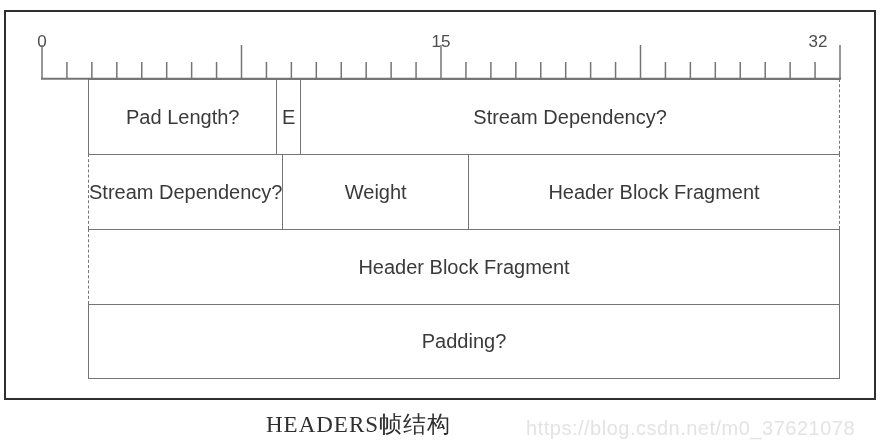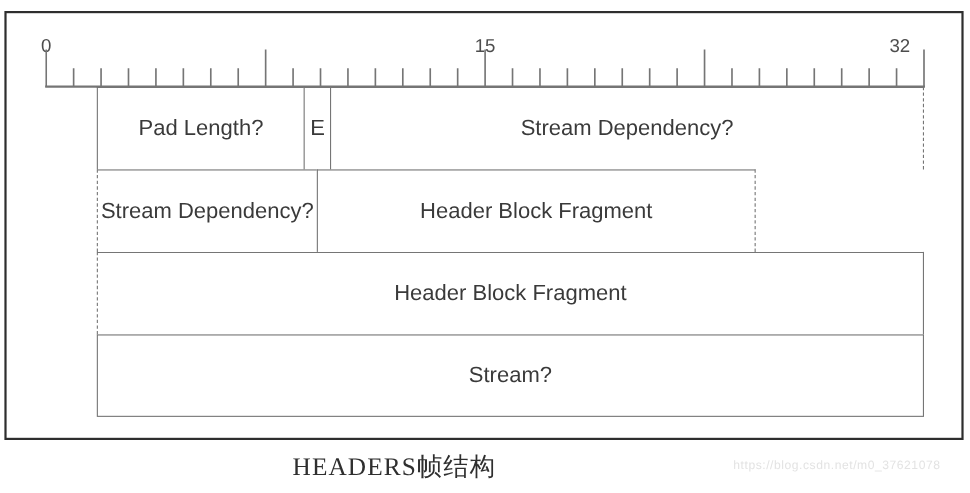--- a/index.html
+++ b/index.html
@@ -28,21 +28,21 @@
   .bb-s{border-bottom:1.5px solid var(--box-border,#757575);}
 
   .w-pad{width:200px;} .w-e{width:25px;} .w-sd1{width:573px;}
   .w-sd2{width:200px;} .w-weight{width:199px;} .w-hbf1{width:399px;}
   .w-full{width:798px;}
 
   
   .caption{position:absolute;left:0;top:409px;width:717px;text-align:center;
            font-family:"Liberation Serif","DejaVu Serif",serif;
            font-size:23px;color:#2f2f2f;letter-spacing:1px;}
-  .watermark{position:absolute;top:417px;right:27px;font-size:11px;
+  .watermark{position:absolute;top:417px;right:27px;font-size:20px;
              color:var(--watermark,#e3e3e3);letter-spacing:0.5px;text-align:center;}
 </style>
 </head>
 <body>
 
 <div class="page">
 
   <div class="frame">
 
     <span class="rlabel" style="left:36px;">0</span>
@@ -89,29 +89,30 @@
     <div class="grid" style="left:36px;top:67px;">
 
       <div class="row">
         <div class="cell w-pad bl-s">Pad Length?</div>
         <div class="cell w-e bl-s">E</div>
         <div class="cell w-sd1 bl-s br-d">Stream Dependency?</div>
       </div>
 
       <div class="row">
         <div class="cell w-sd2 bl-d">Stream Dependency?</div>
+        <div class="cell w-weight bl-s">Weight</div>
         <div class="cell w-hbf1 bl-s br-d">Header Block Fragment</div>
       </div>
 
       <div class="row">
         <div class="cell w-full bl-d br-s">Header Block Fragment</div>
       </div>
 
       <div class="row">
-        <div class="cell w-full bl-s br-s bb-s">Stream?</div>
+        <div class="cell w-full bl-s br-s bb-s">Padding?</div>
       </div>
 
     </div>
   </div>
 
   <div class="caption">HEADERS帧结构</div>
 
   <div class="watermark">https://blog.csdn.net/m0_37621078</div>
 
 </div>

